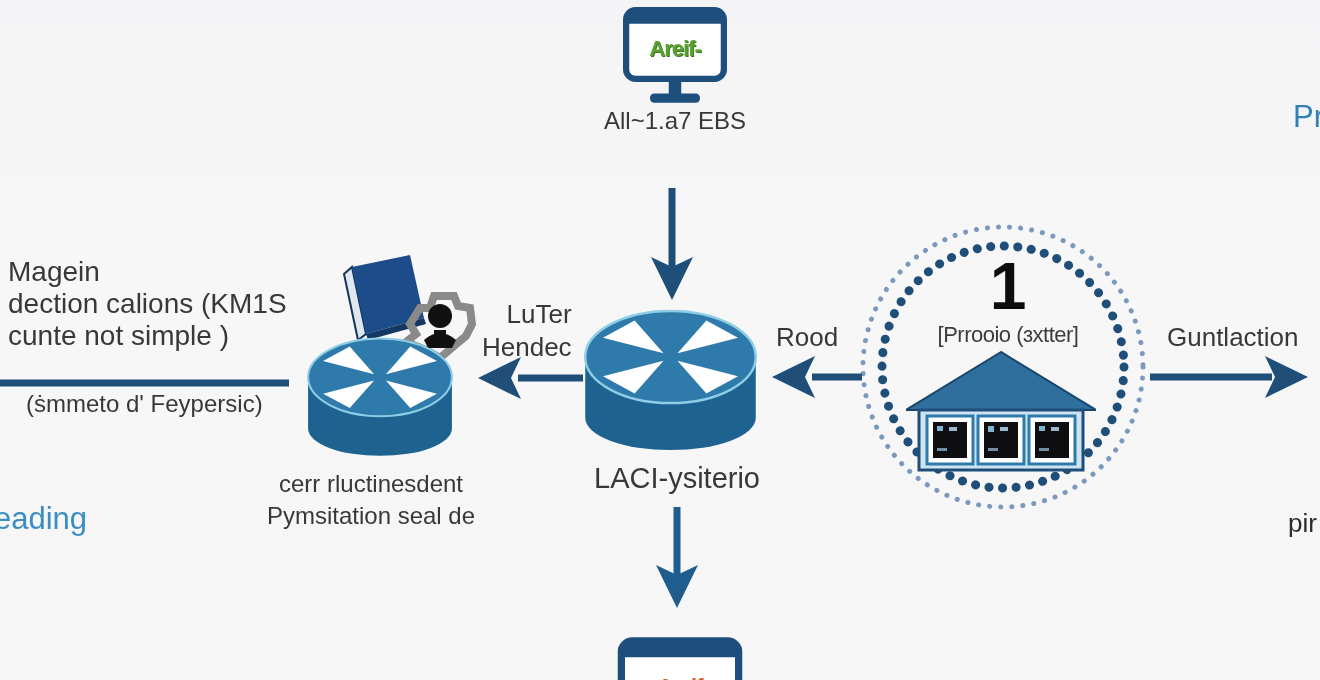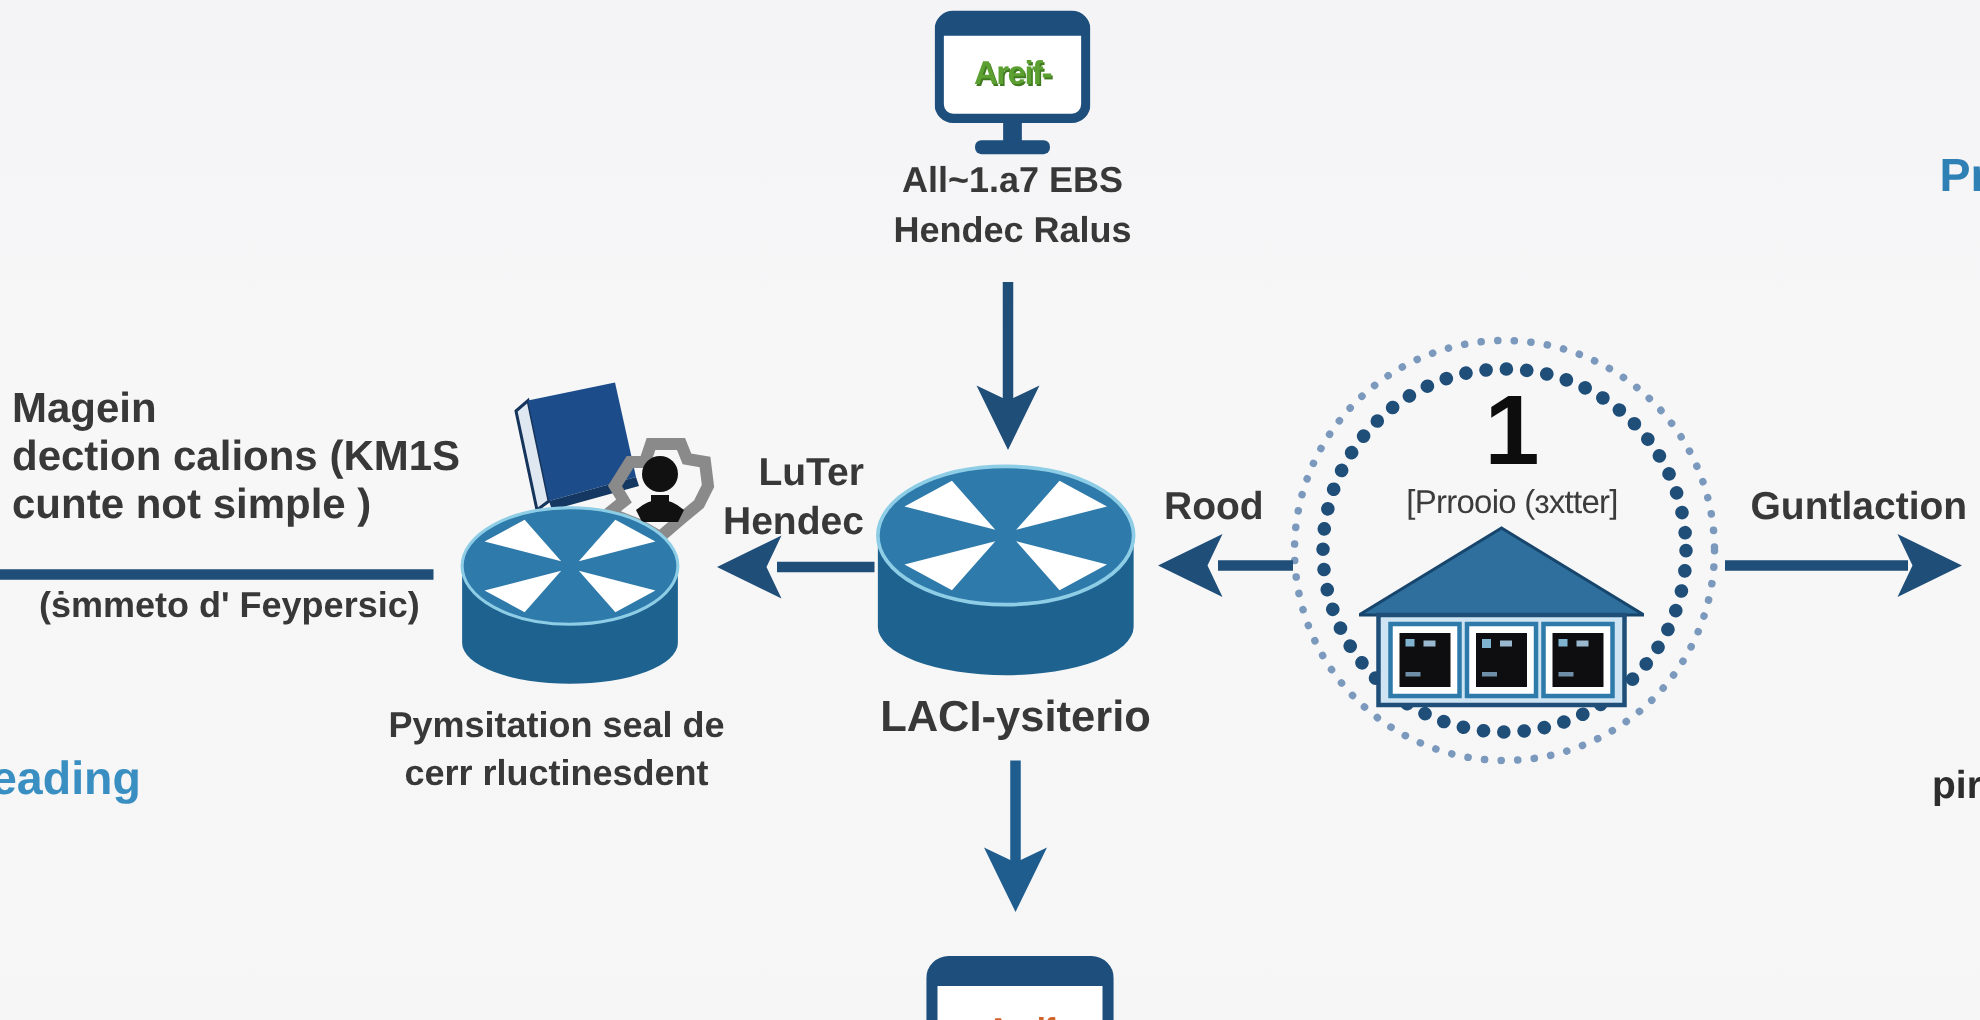--- a/index.html
+++ b/index.html
@@ -2,21 +2,21 @@
 <html><head>
 <meta charset="utf-8">
 <style>
   html,body{margin:0;padding:0;}
   body{font-family:"Liberation Sans","DejaVu Sans",sans-serif;background:#e9e9ea;}
   #canvas{
     position:relative;width:1320px;height:680px;overflow:hidden;
     background:linear-gradient(180deg,#f4f4f6 0%,#f7f7f8 40%,#f6f6f7 100%);
   }
   .abs{position:absolute;}
-  .lbl{color:#383838;font-weight:bold;}
+  .lbl{color:#383838;font-weight:normal;}
   .center{text-align:center;}
   
   #left-notes{left:8px;top:256px;width:300px;font-size:28px;line-height:32px;}
   #left-annotation{left:6px;top:390px;width:320px;font-size:24px;margin-left:20px;}
   #partial-left{left:-6px;top:501px;font-size:31px;color:#3a8fc2;}
   #corner-top-right{left:1293px;top:99px;font-size:31px;color:#2f80b5;}
   #corner-bottom-right{left:1288px;top:508px;font-size:26px;color:#2d2d2d;}
   #top-caption{left:525px;top:104px;width:300px;font-size:24px;line-height:33px;}
   #identity-label{left:482px;top:298px;font-size:26px;line-height:33px;text-align:right;}
   #left-router-caption{left:221px;top:468px;width:300px;font-size:24px;line-height:32px;}
@@ -95,21 +95,20 @@
   </svg>
 
   <div id="top-monitor" class="abs">
     <svg width="104" height="100" viewBox="0 0 100 96">
       <use href="#sym-monitor"></use>
     </svg>
     <div class="monitor-screen-text">Areif-</div>
   </div>
   <div id="top-caption" class="abs lbl center">
     <div>All~1.a7 EBS</div>
-    <div>Hendec Ralus</div>
   </div>
 
   <div id="left-notes" class="abs lbl">
     <div>Magein</div>
     <div>dection calions (KM1S</div>
     <div>cunte not simple )</div>
   </div>
   <div id="left-annotation" class="abs lbl">(ṡmmeto d' Feypersic)</div>
   <div id="partial-left" class="abs lbl">eading</div>
 
@@ -133,22 +132,22 @@
     <div>LuTer</div>
     <div>Hendec</div>
   </div>
 
   <div class="abs" style="left:292px;top:336px">
     <svg width="176" height="124" viewBox="0 0 180 150">
       <use href="#sym-router"></use>
     </svg>
   </div>
   <div id="left-router-caption" class="abs lbl center">
+    <div>cerr rluctinesdent</div>
     <div>Pymsitation seal de</div>
-    <div>cerr rluctinesdent</div>
   </div>
 
   <div class="abs" style="left:582px;top:308px">
     <svg width="177" height="147" viewBox="0 0 180 150">
       <use href="#sym-router"></use>
     </svg>
   </div>
   <div id="center-router-caption" class="abs lbl center">LACI-ysiterio</div>
 
   <div id="rood-label" class="abs lbl">Rood</div>

